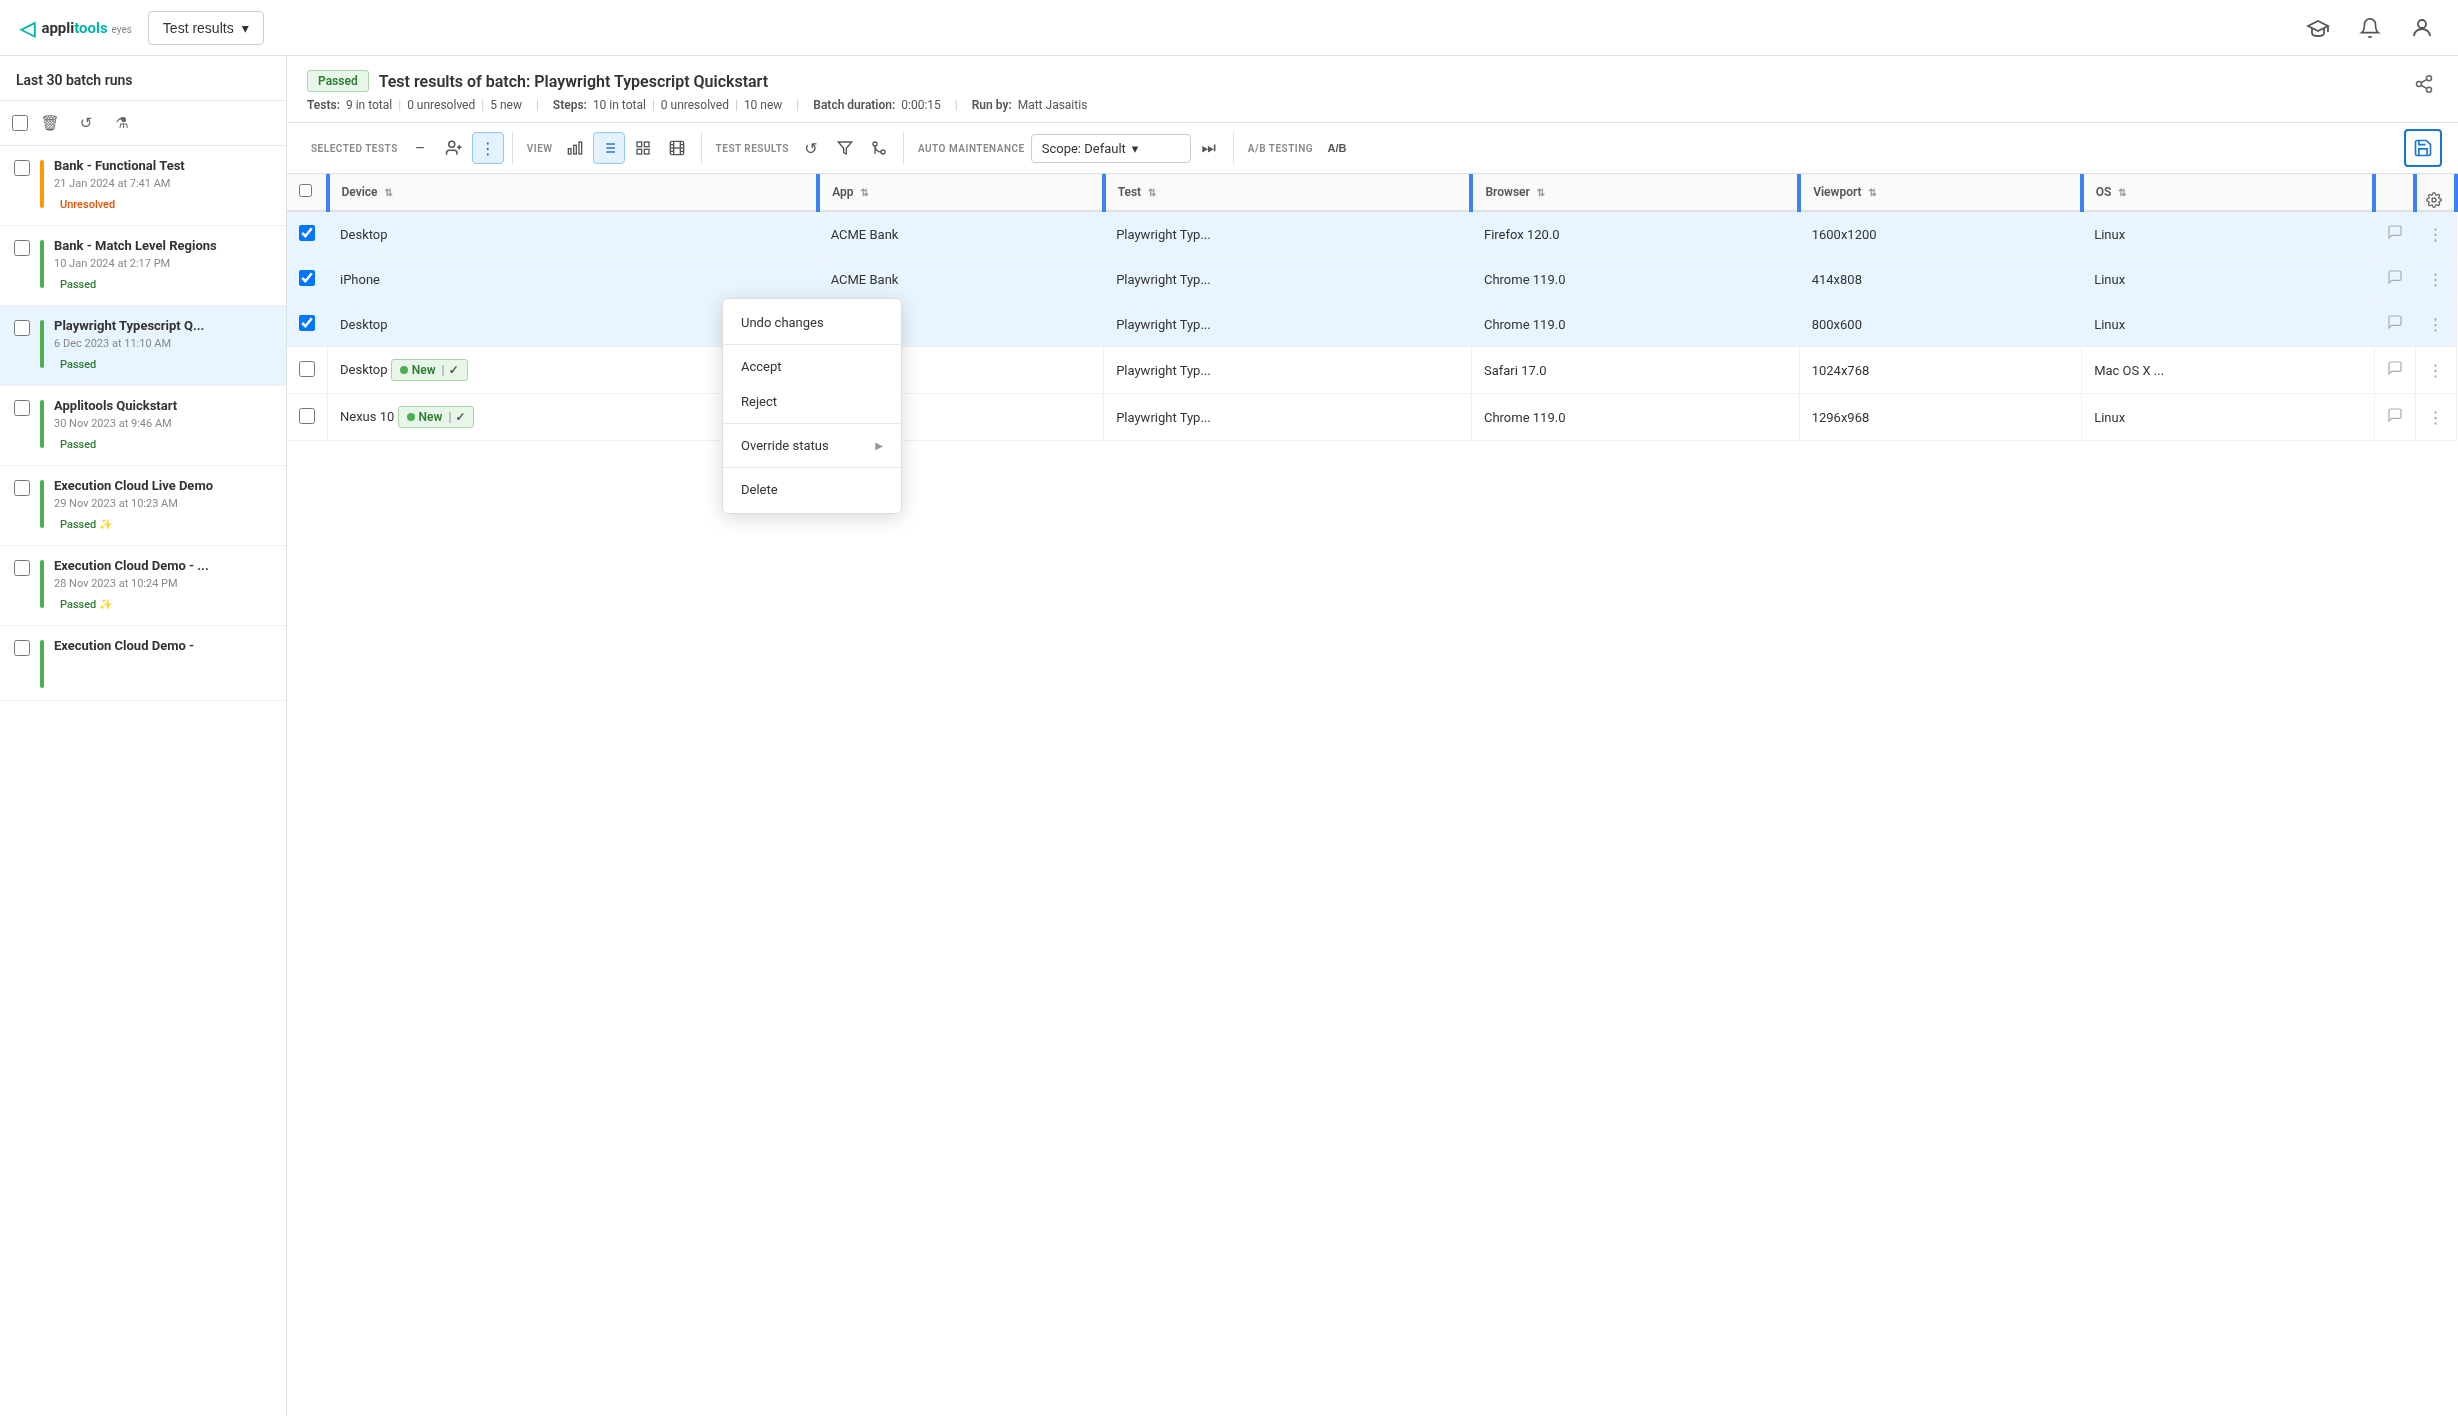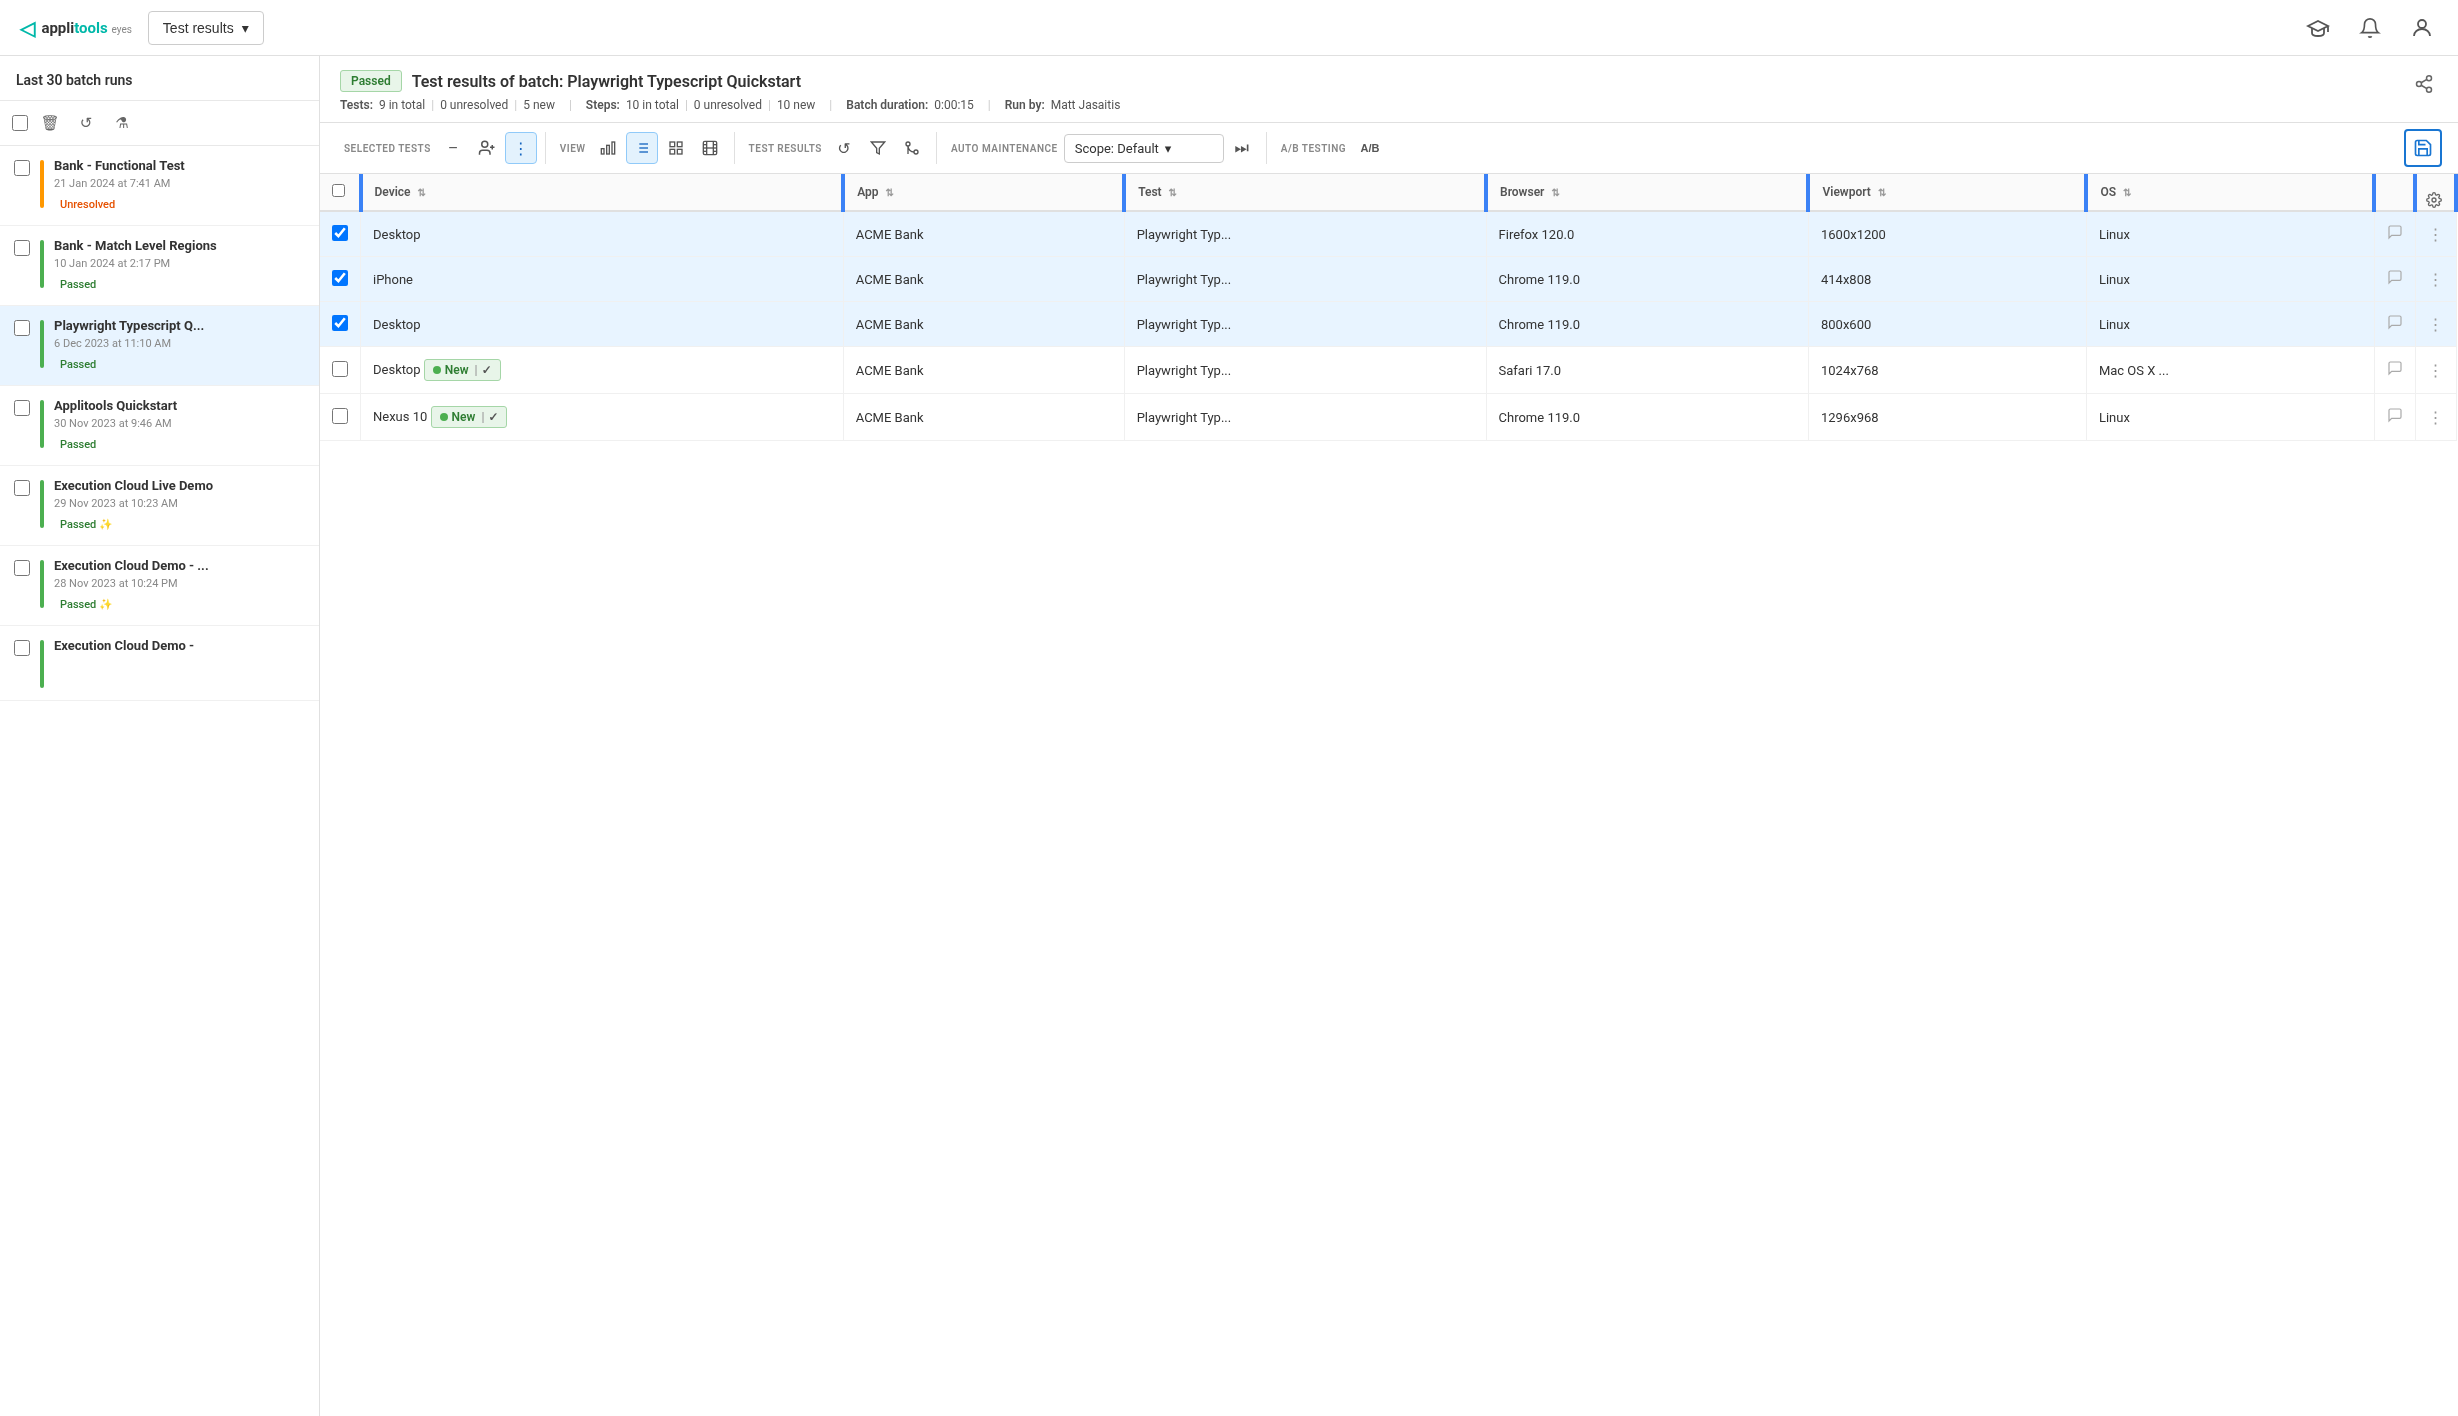--- a/index.html
+++ b/index.html
@@ -20,21 +20,21 @@
       cursor: pointer; font-size: 14px; color: #333;
     }
 
     .top-nav-right { display: flex; align-items: center; gap: 20px; }
     .nav-icon { width: 32px; height: 32px; display: flex; align-items: center; justify-content: center; cursor: pointer; color: #555; font-size: 18px; }
 
     
     .main-layout { display: flex; height: calc(100vh - 56px); }
 
     
-    .sidebar { width: 320px; background: #fff; border-right: 1px solid #e0e0e0; display: flex; flex-direction: column; overflow: hidden; }
+    .sidebar { width: 287px; background: #fff; border-right: 1px solid #e0e0e0; display: flex; flex-direction: column; overflow: hidden; }
     .sidebar-header { padding: 16px 16px 12px; font-weight: 600; font-size: 14px; border-bottom: 1px solid #e8e8e8; }
 
     .sidebar-controls { display: flex; align-items: center; gap: 8px; padding: 8px 12px; border-bottom: 1px solid #e8e8e8; }
     .sidebar-checkbox { width: 16px; height: 16px; cursor: pointer; }
     .sidebar-ctrl-btn { width: 28px; height: 28px; display: flex; align-items: center; justify-content: center; border: none; background: none; cursor: pointer; color: #666; font-size: 15px; border-radius: 3px; }
 
     .sidebar-list { flex: 1; overflow-y: auto; }
     .sidebar-item {
       display: flex; align-items: flex-start; padding: 12px 14px;
       border-bottom: 1px solid #f0f0f0; cursor: pointer; gap: 10px;
@@ -391,20 +391,41 @@
 
         <button class="save-btn" style="margin-left: auto;">
           <svg width="20" height="20" viewBox="0 0 24 24" fill="none" stroke="#1976d2" stroke-width="2">
               <path d="M19 21H5a2 2 0 0 1-2-2V5a2 2 0 0 1 2-2h11l5 5v11a2 2 0 0 1-2 2z"></path>
               <polyline points="17 21 17 13 7 13 7 21"></polyline>
               <polyline points="7 3 7 8 15 8"></polyline>
             </svg>
         </button>
       </div>
 
+      <div class="context-menu" id="context-menu">
+        <div class="context-menu-item">
+          <span>Undo changes</span>
+        </div>
+        <div class="context-menu-divider"></div>
+        <div class="context-menu-item">
+          <span>Accept</span>
+        </div>
+        <div class="context-menu-item">
+          <span>Reject</span>
+        </div>
+        <div class="context-menu-divider"></div>
+        <div class="context-menu-item">
+          <span>Override status</span>
+          <span class="submenu-arrow">▶</span>
+        </div>
+        <div class="context-menu-divider"></div>
+        <div class="context-menu-item">
+          <span>Delete</span>
+        </div>
+      </div>
     </div>
 
     <div class="table-area">
       <table>
         <thead>
           <tr>
             <th style="width:40px;">
               <input type="checkbox" style="">
             </th>
             <th>Device <span class="sort-icon">⇅</span></th>

